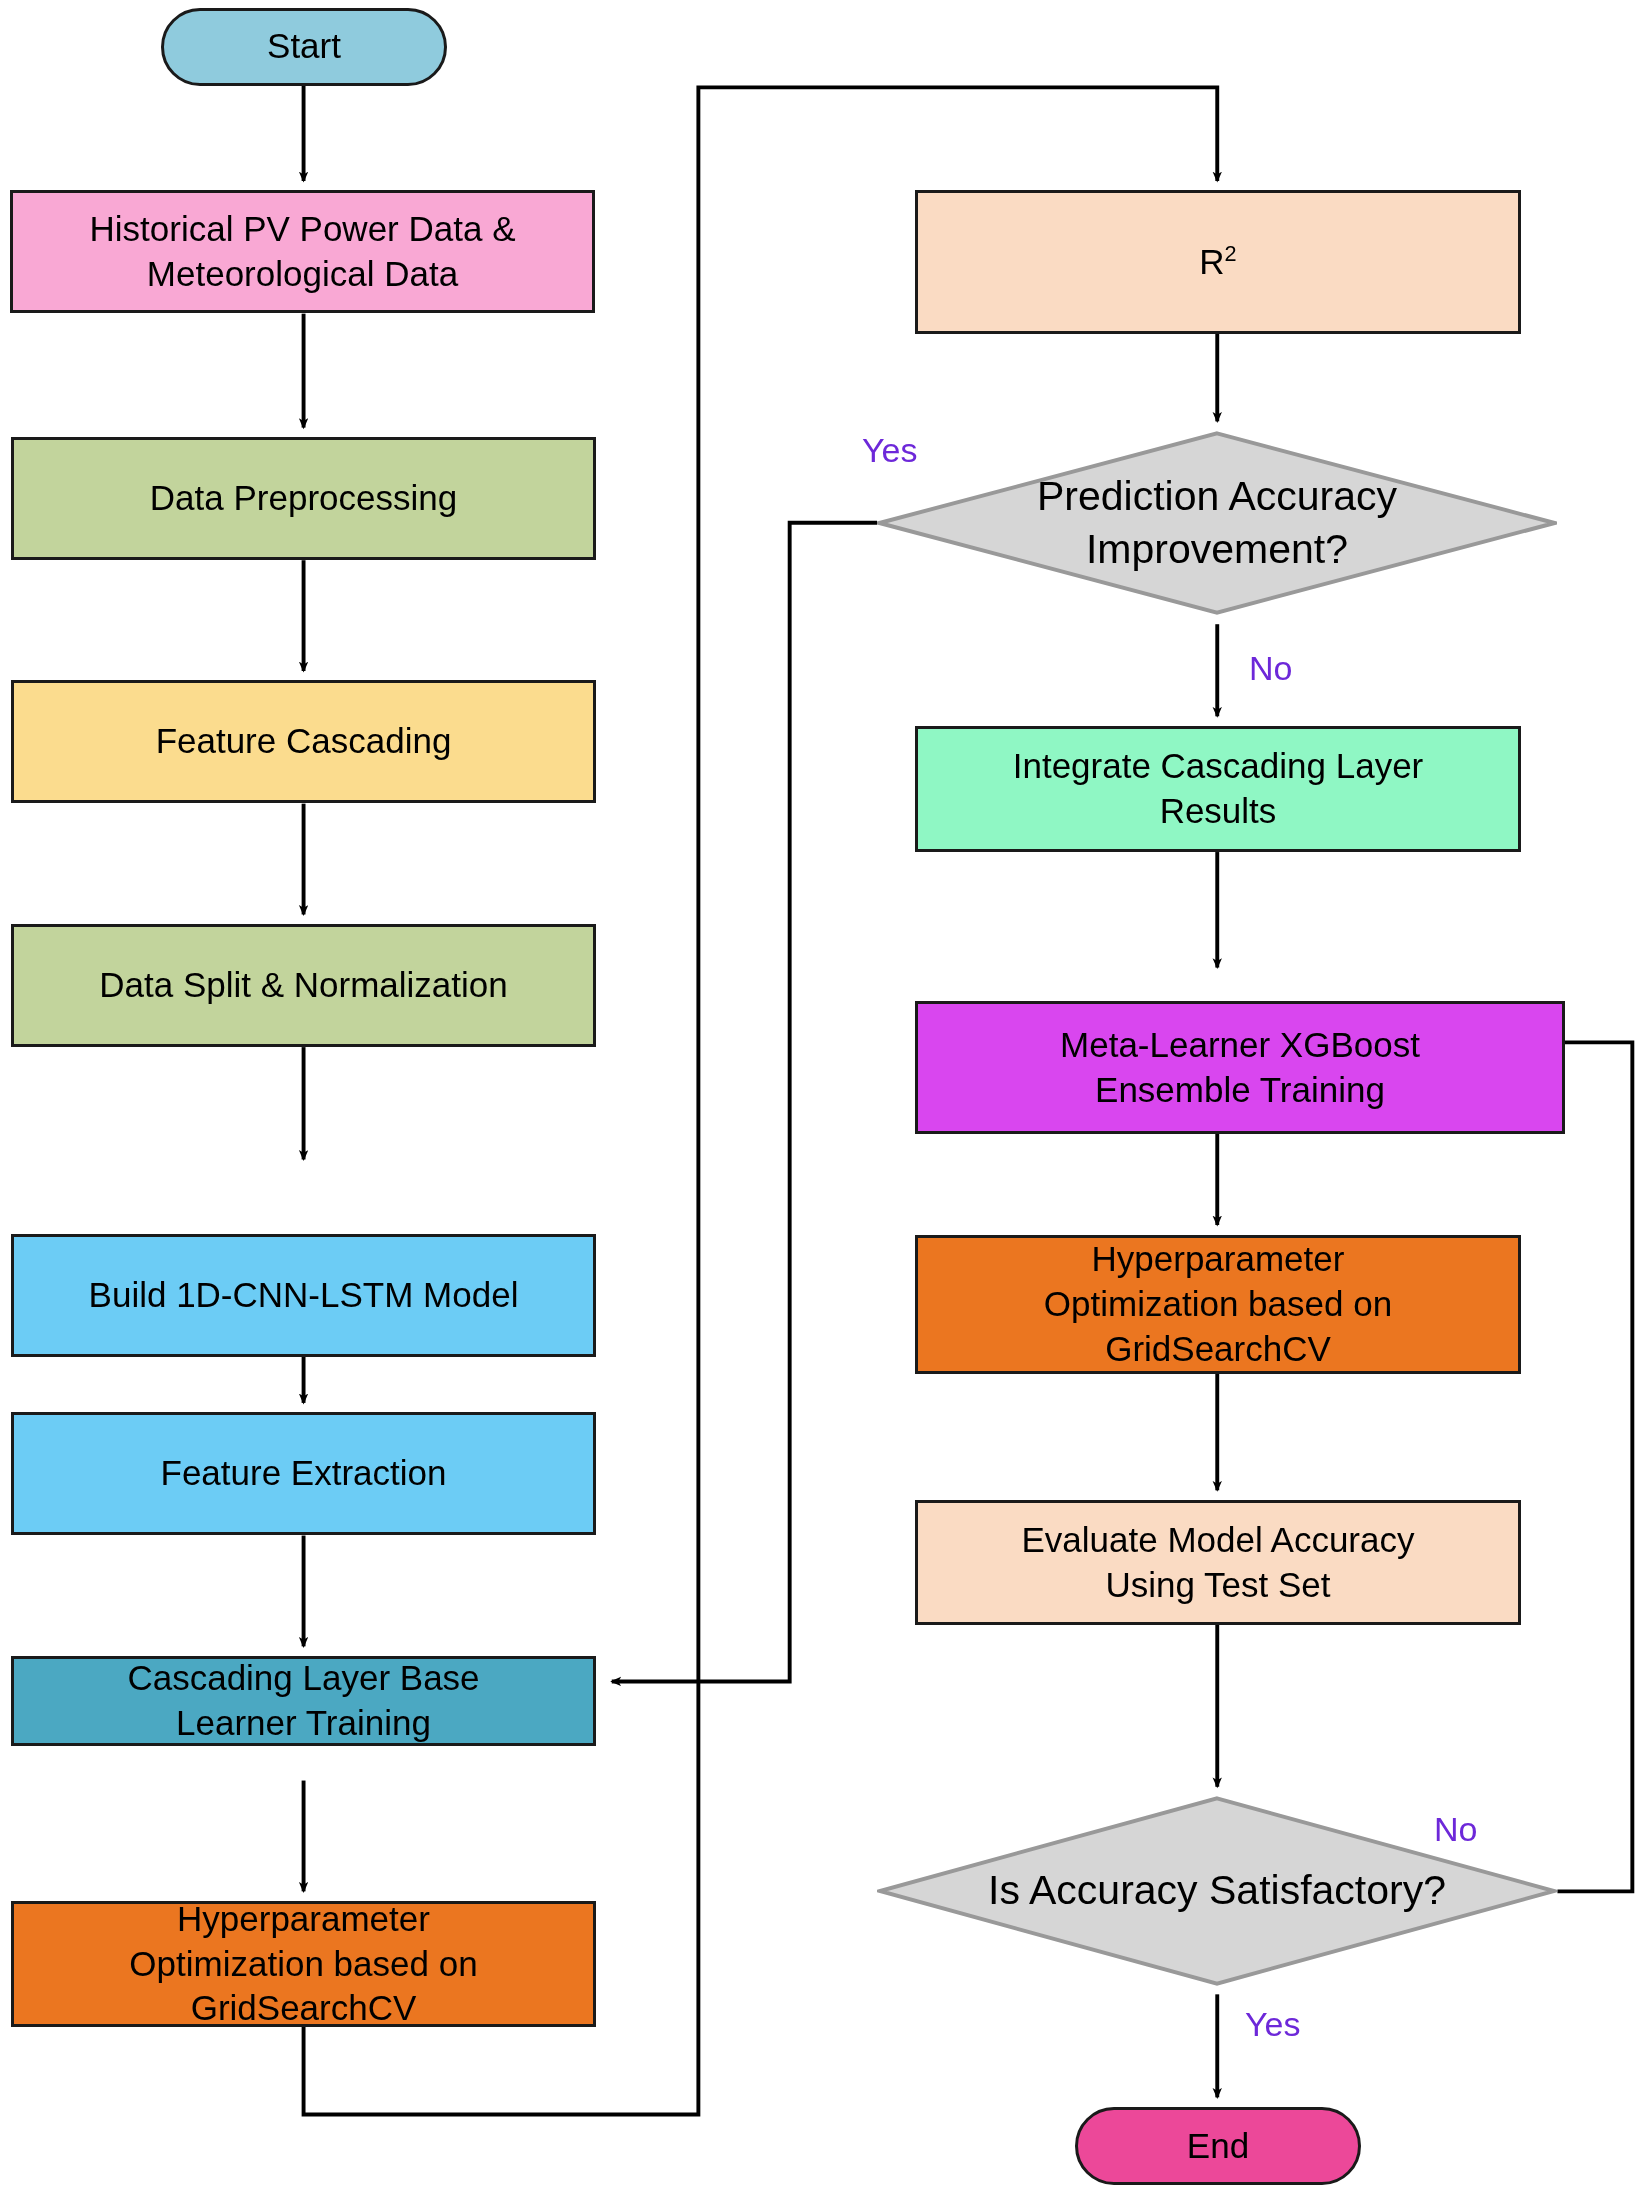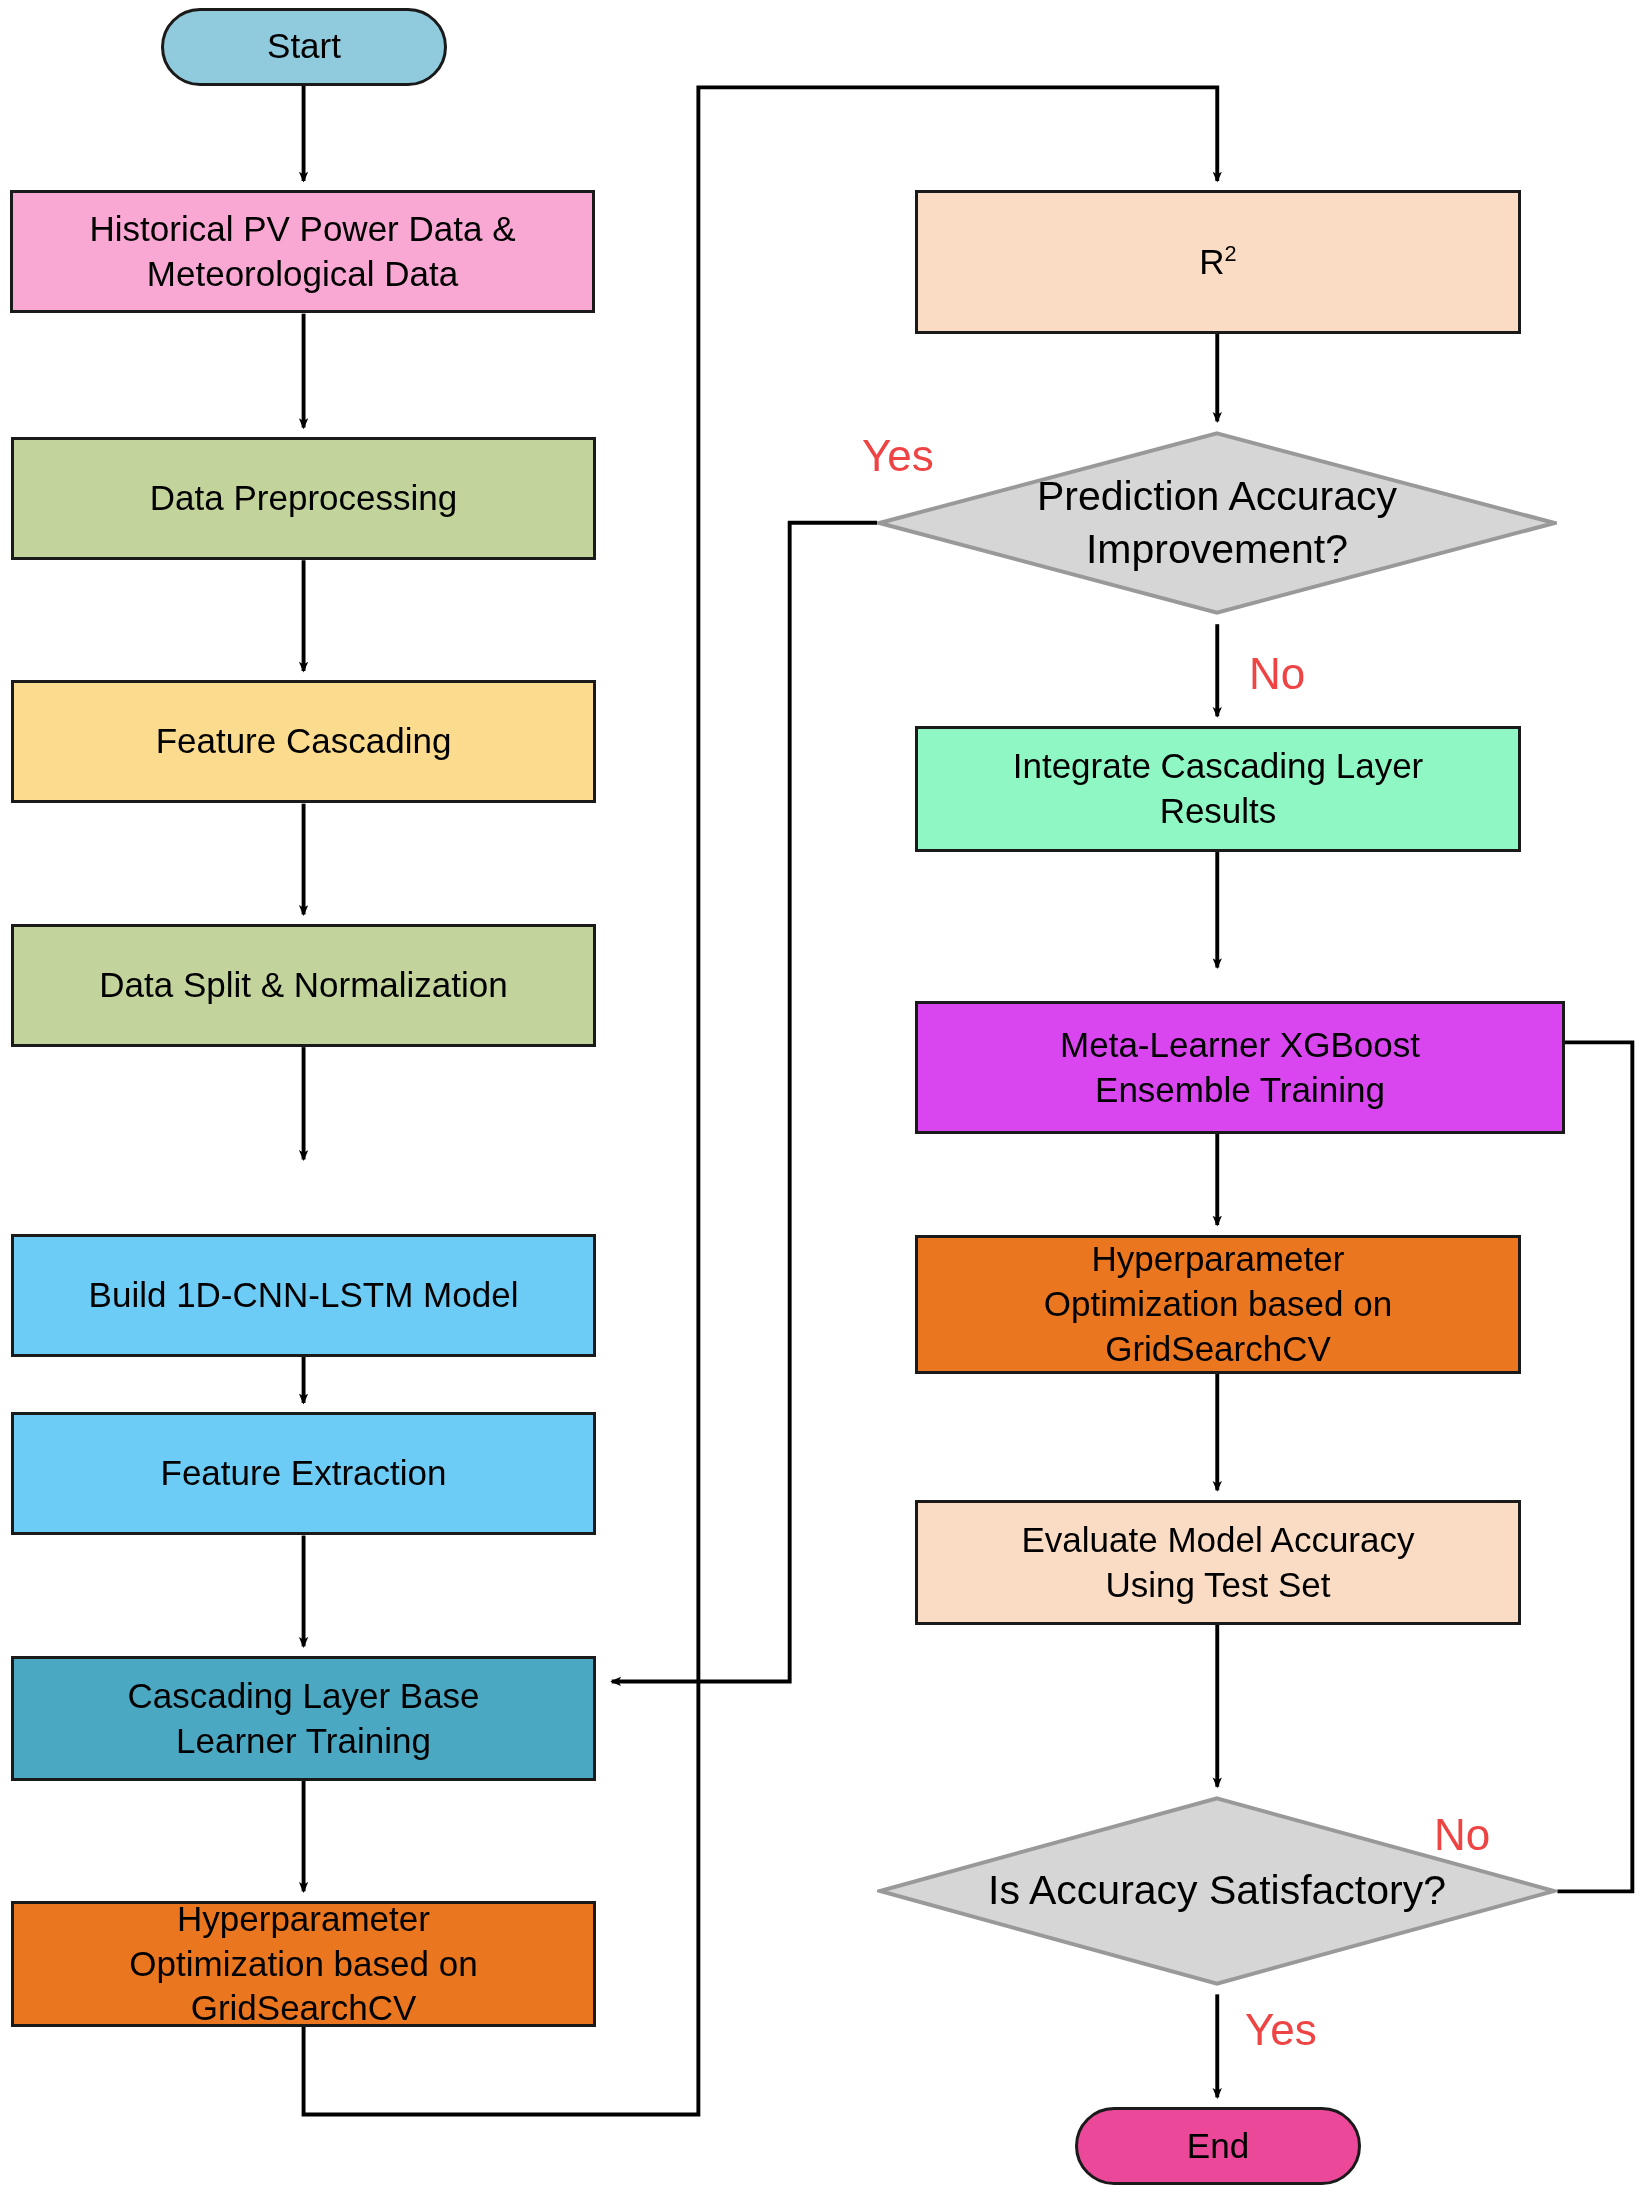--- a/index.html
+++ b/index.html
@@ -49,22 +49,22 @@
     justify-content: center;
     text-align: center;
     font-size: 41px;
     line-height: 1.3;
     color: #000;
     white-space: pre-line;
     pointer-events: none;
   }
   .edge-label {
     position: absolute;
-    font-size: 44px;
-    color: #ef4444;
+    font-size: 34px;
+    color: #6d28d9;
     white-space: nowrap;
   }
   #edges {
     position: absolute;
     left: 0; top: 0;
     width: 1648px;
     height: 2205px;
     pointer-events: none;
   }
   sup { font-size: 0.62em; vertical-align: super; }
@@ -132,21 +132,21 @@
   </div>
 
   <div class="node" style="left:11px; top:1234px; width:585px; height:123px; background:#6CCCF5;">
     <span>Build 1D-CNN-LSTM Model</span>
   </div>
 
   <div class="node" style="left:11px; top:1412px; width:585px; height:123px; background:#6CCCF5;">
     <span>Feature Extraction</span>
   </div>
 
-  <div class="node" style="left:11px; top:1656px; width:585px; height:125px; background:#4BA8C2;">
+  <div class="node" style="left:11px; top:1656px; width:585px; height:90px; background:#4BA8C2;">
     <span>Cascading Layer Base
 Learner Training</span>
   </div>
 
   <div class="node" style="left:11px; top:1901px; width:585px; height:126px; background:#EB7620;">
     <span>Hyperparameter
 Optimization based on
 GridSearchCV</span>
   </div>
 

